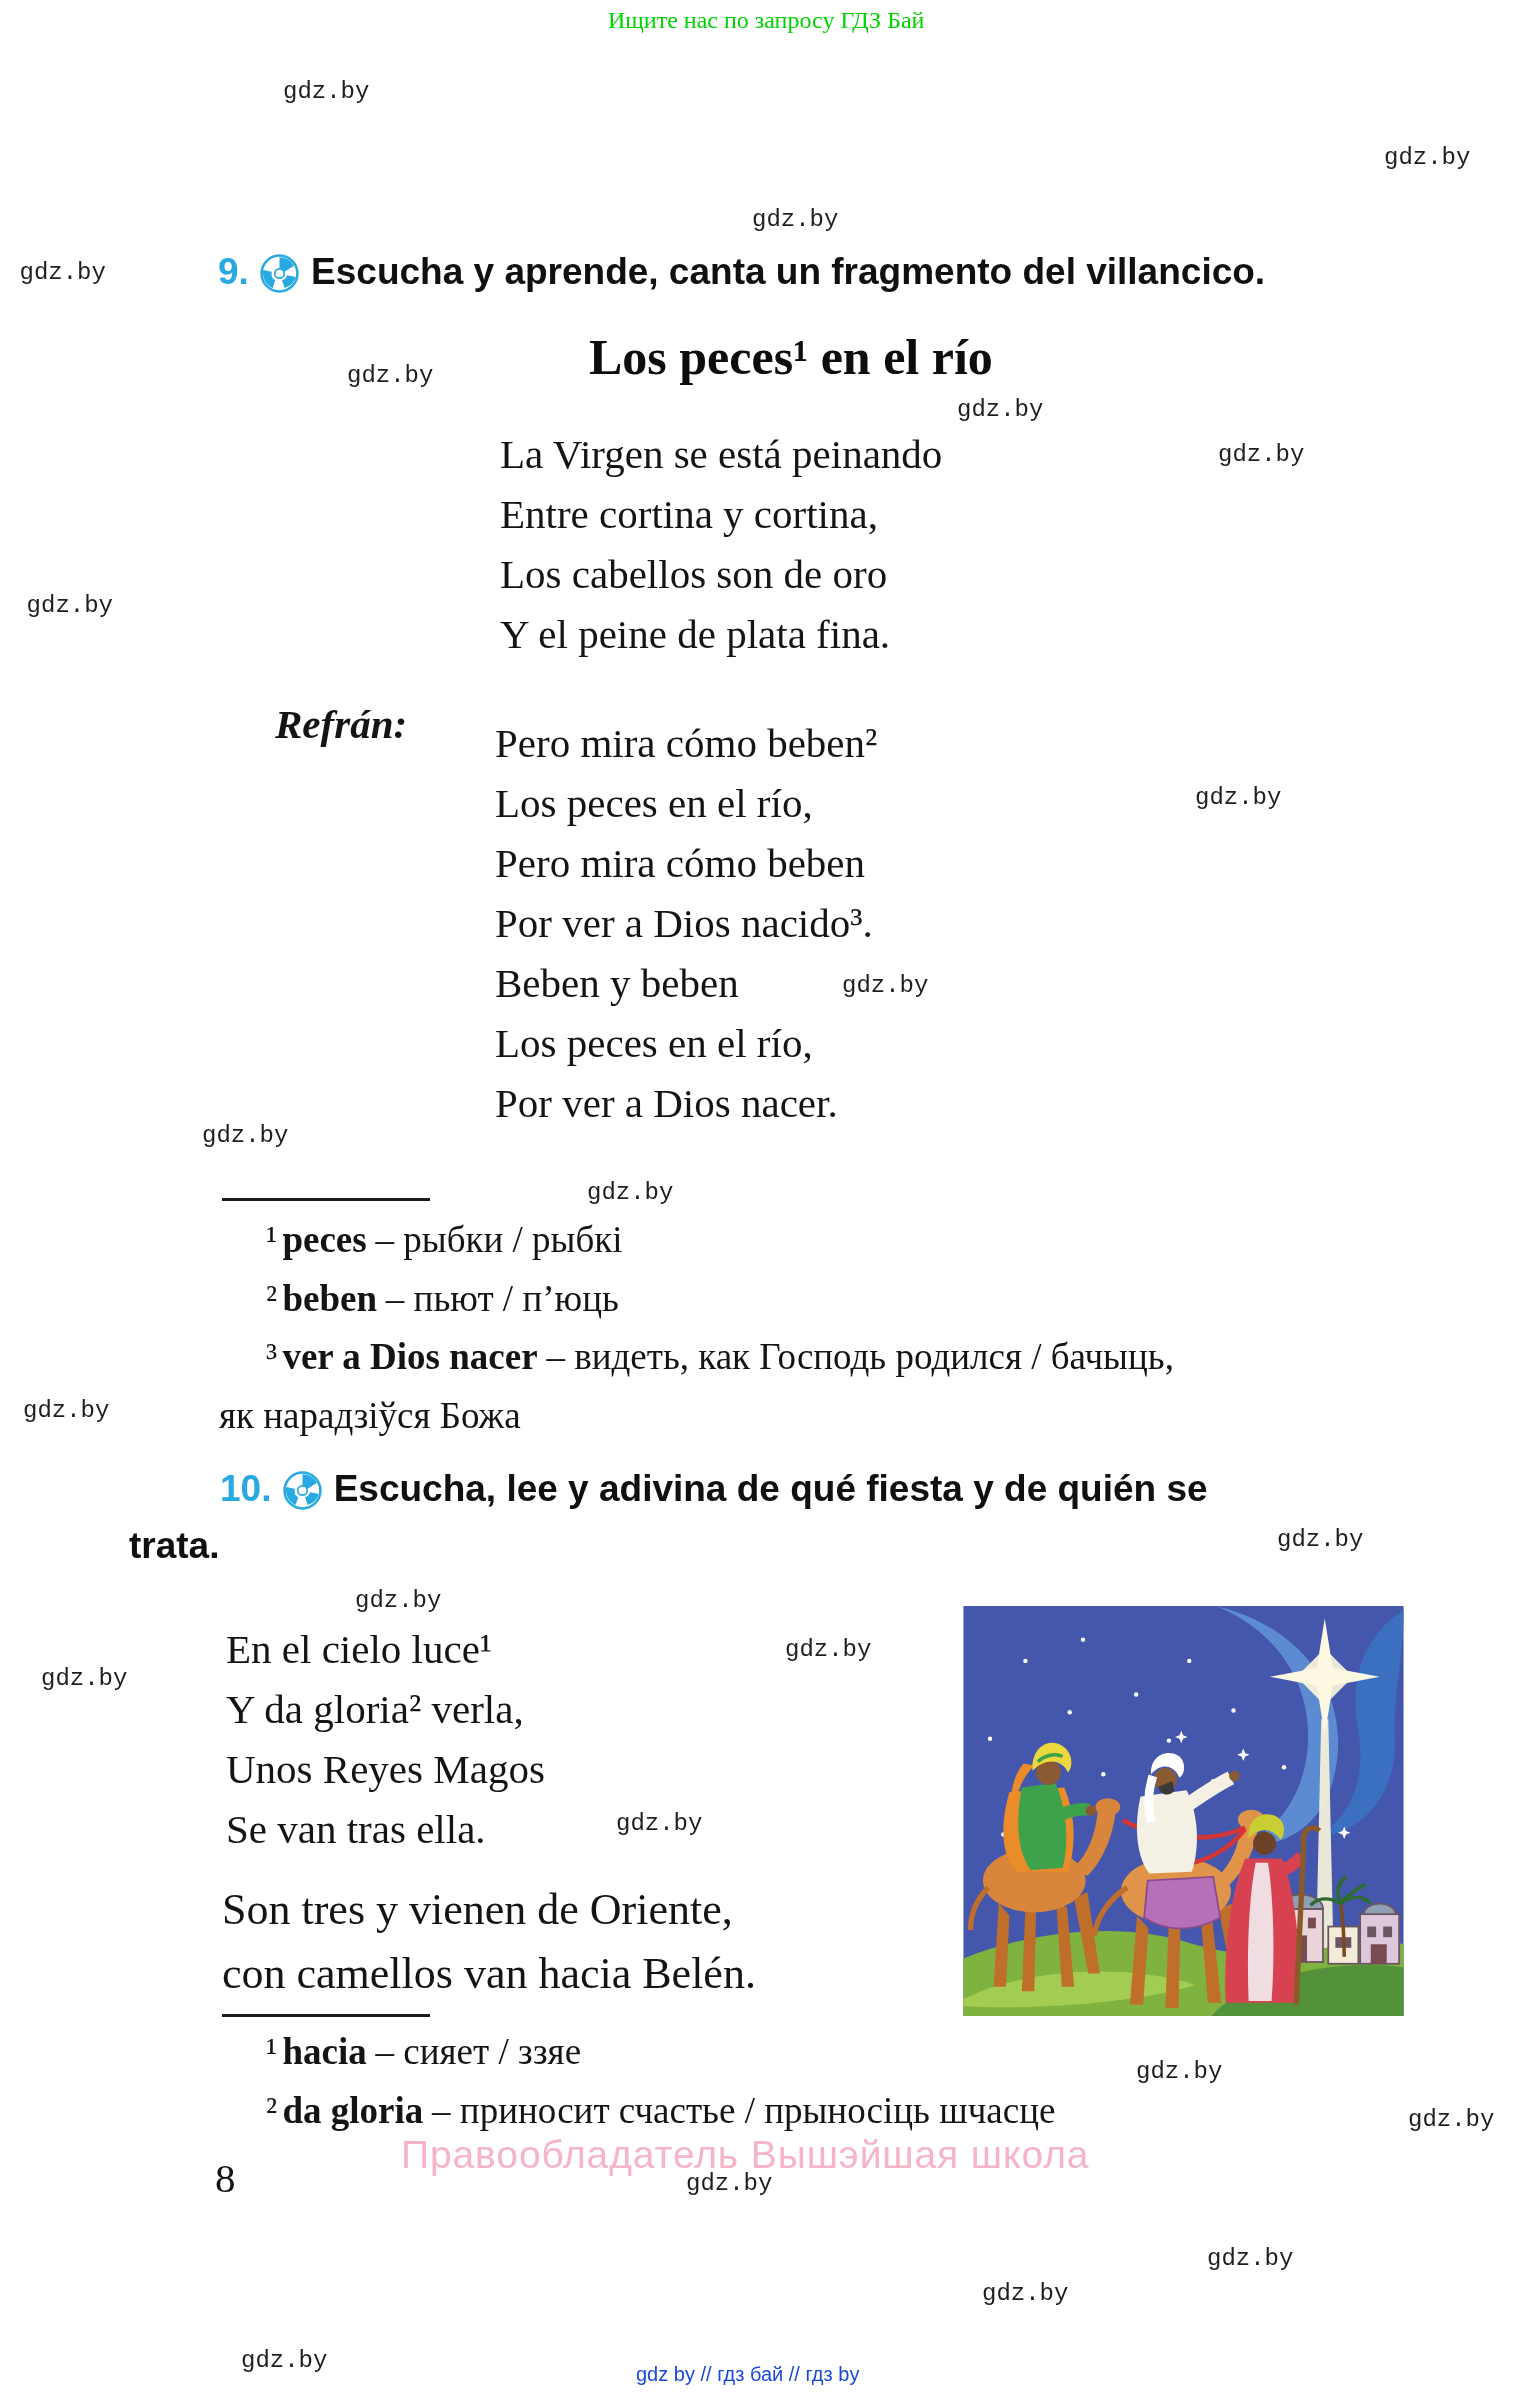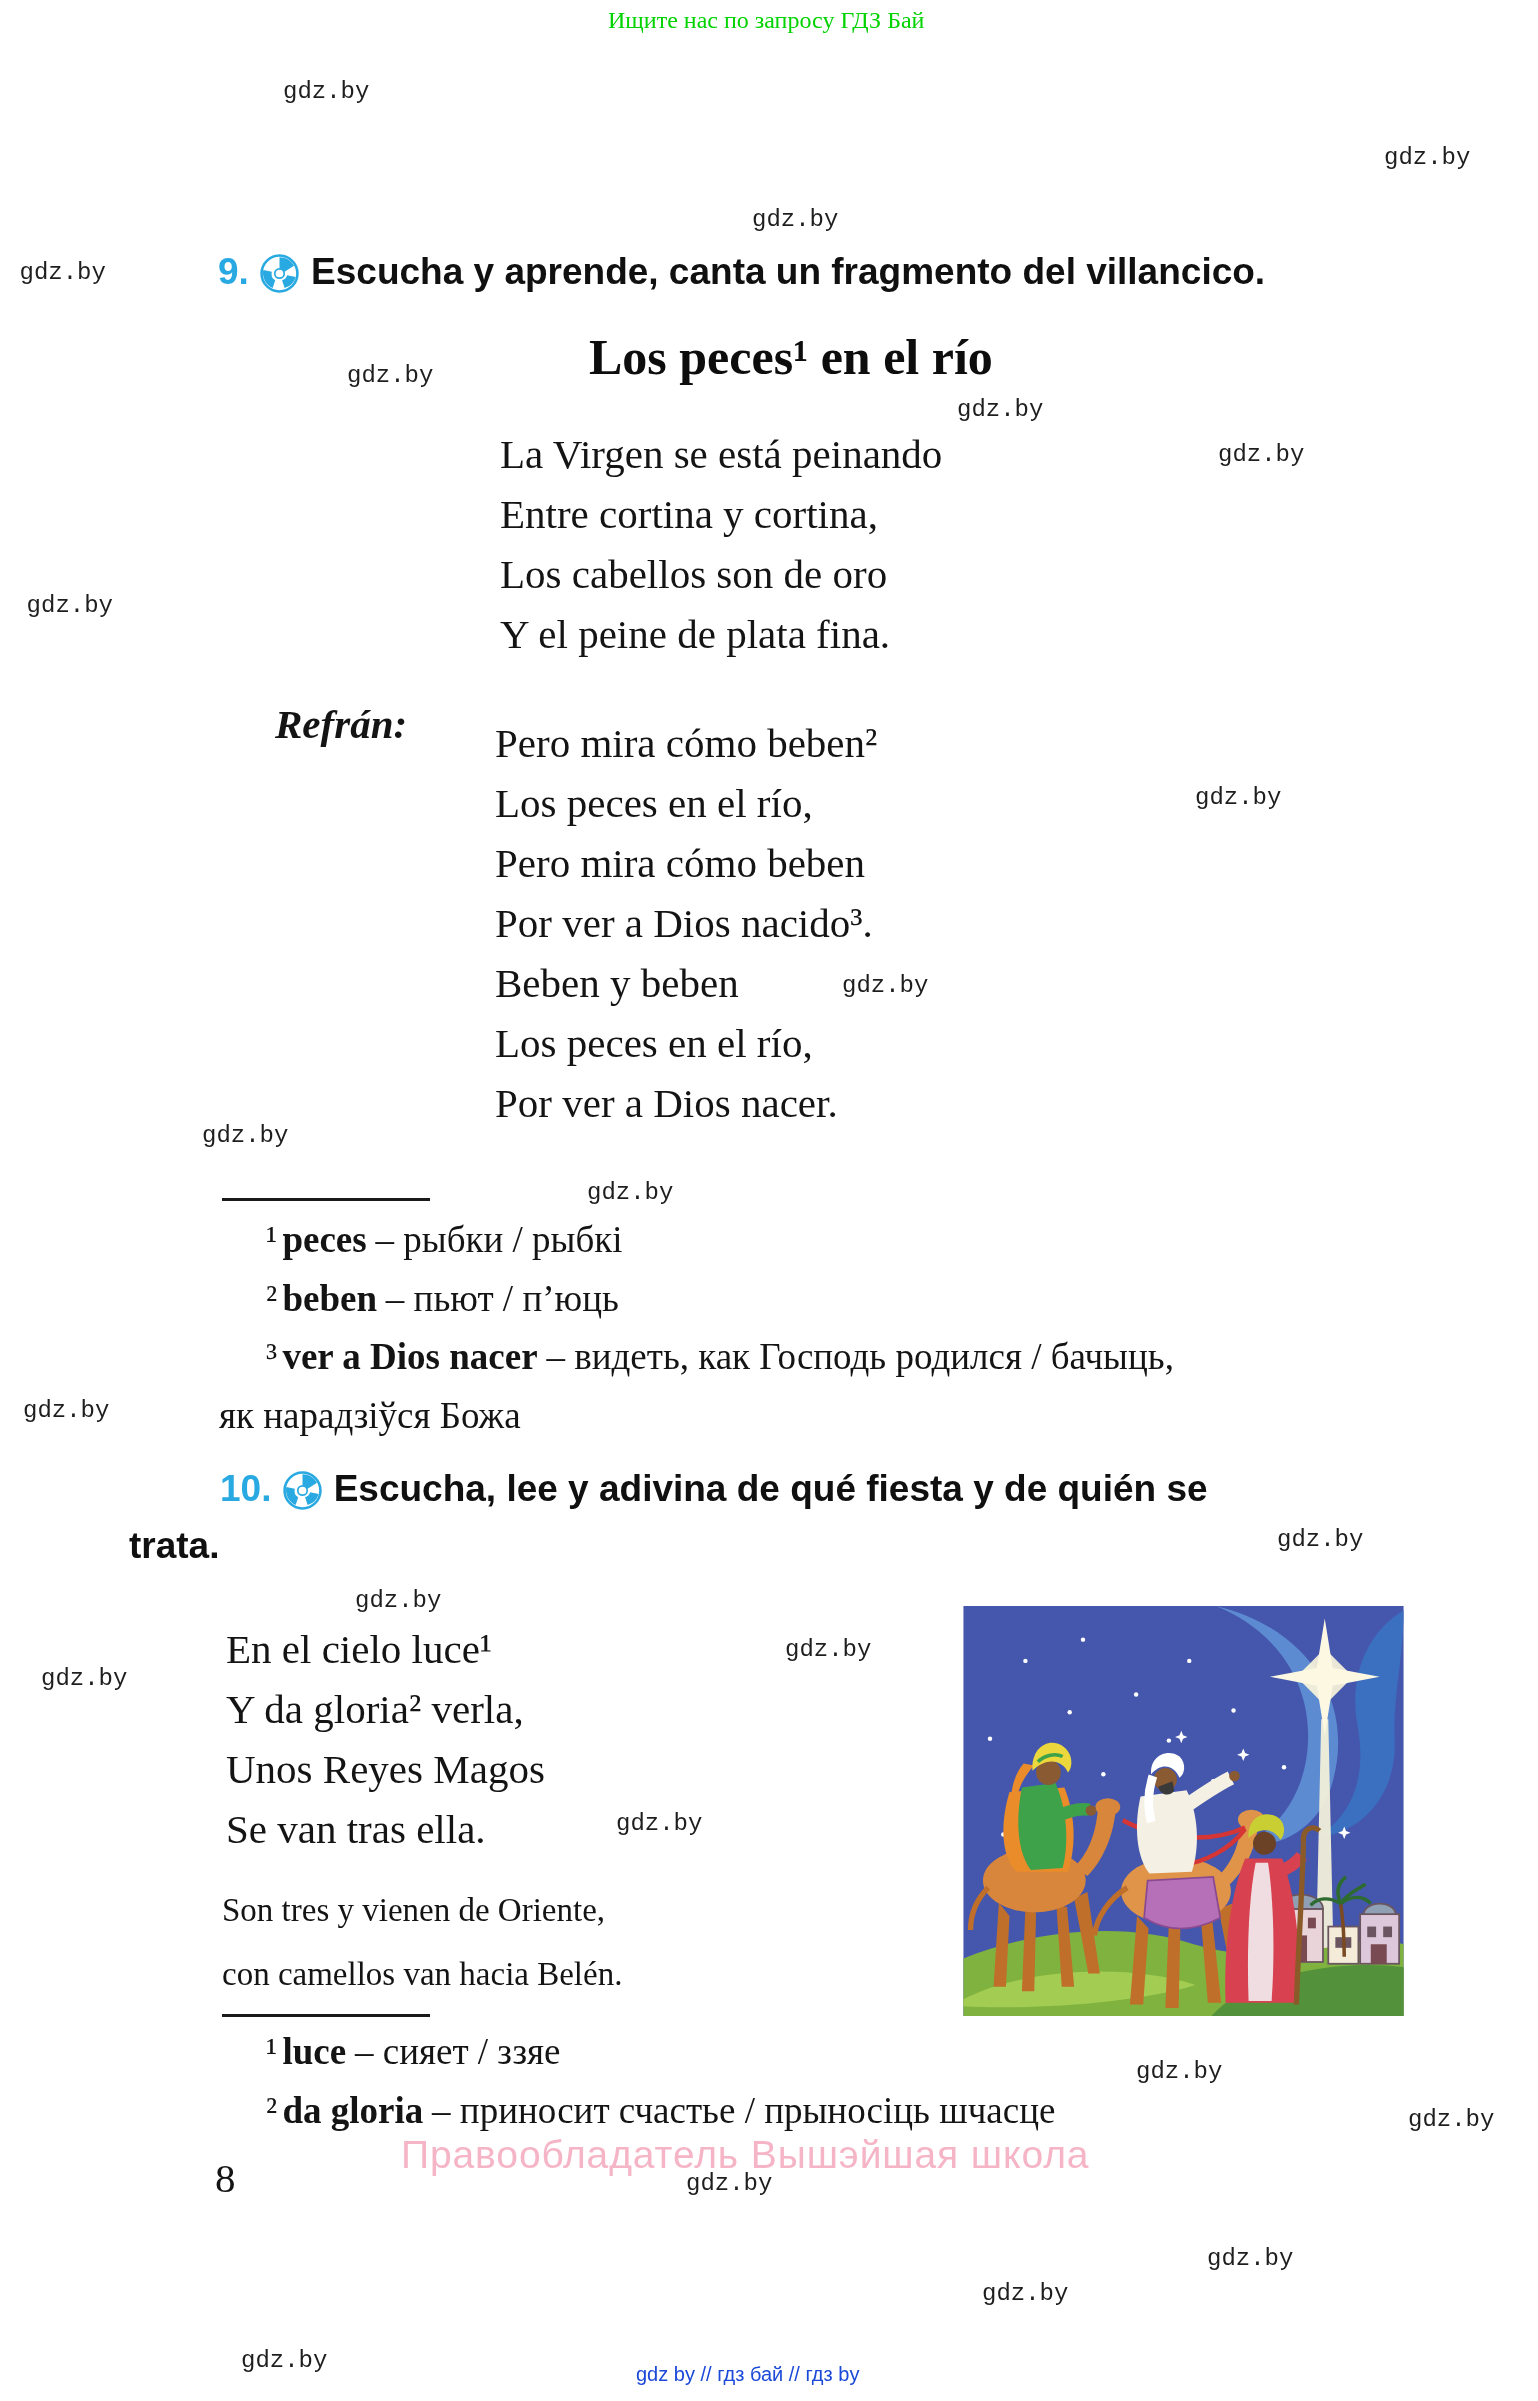--- a/index.html
+++ b/index.html
@@ -21,21 +21,21 @@
   }
   .ex-num{color:#29a9e1;}
   .cd-icon{width:41px;height:41px;flex:0 0 auto;margin-top:1.8px;}
   .ex-head-line2{
     font-family:"Liberation Sans",sans-serif;font-weight:bold;font-size:37px;color:#101010;white-space:nowrap;
   }
   .song-title{
     font-size:50px;font-weight:bold;white-space:nowrap;color:#0d0d0d;
   }
   .verse{font-size:41px;line-height:60px;white-space:nowrap;}
-  .verse-70{font-size:33px;line-height:64px;white-space:nowrap;}
+  .verse-70{font-size:44px;line-height:64px;white-space:nowrap;}
   .refran-label{font-size:41px;font-weight:bold;font-style:italic;white-space:nowrap;}
   .fn-rule{height:2.7px;background:#1a1a1a;}
   .fn-line{font-size:37px;white-space:nowrap;}
   .fn-marker{margin-right:5.3px;}
   .fn-term{font-weight:bold;margin-right:8.9px;}
   .copyright{
     font-family:"Liberation Sans",sans-serif;font-size:39px;color:#f5b5c6;white-space:nowrap;letter-spacing:0.9px;
   }
   .page-num{font-size:41px;}
   .footer-links{
@@ -137,21 +137,21 @@
   <div>Se van tras ella.</div>
 </div>
 
 <div class="abs verse-70" style="left:222px;top:1878px">
   <div>Son tres y vienen de Oriente,</div>
   <div>con camellos van hacia Belén.</div>
 </div>
 
 <div class="abs fn-rule" style="left:222px;top:2014px;width:208px"></div>
 <div class="abs fn-line" style="left:266px;top:2030px">
-  <span class="fn-marker">¹</span><span class="fn-term">luce</span><span>– сияет / ззяе</span>
+  <span class="fn-marker">¹</span><span class="fn-term">hacia</span><span>– сияет / ззяе</span>
 </div>
 <div class="abs fn-line" style="left:266px;top:2089px">
   <span class="fn-marker">²</span><span class="fn-term">da gloria</span><span>– приносит счастье / прыносіць шчасце</span>
 </div>
 
 <div class="abs copyright" style="left:401px;top:2133px">Правообладатель Вышэйшая школа</div>
 <div class="abs page-num" style="left:215px;top:2154px">8</div>
 <div class="abs footer-links" style="left:636px;top:2363px">gdz by  //  гдз бай  //  гдз by</div>
 
 <svg class="illus" viewBox="0 0 497 463">

